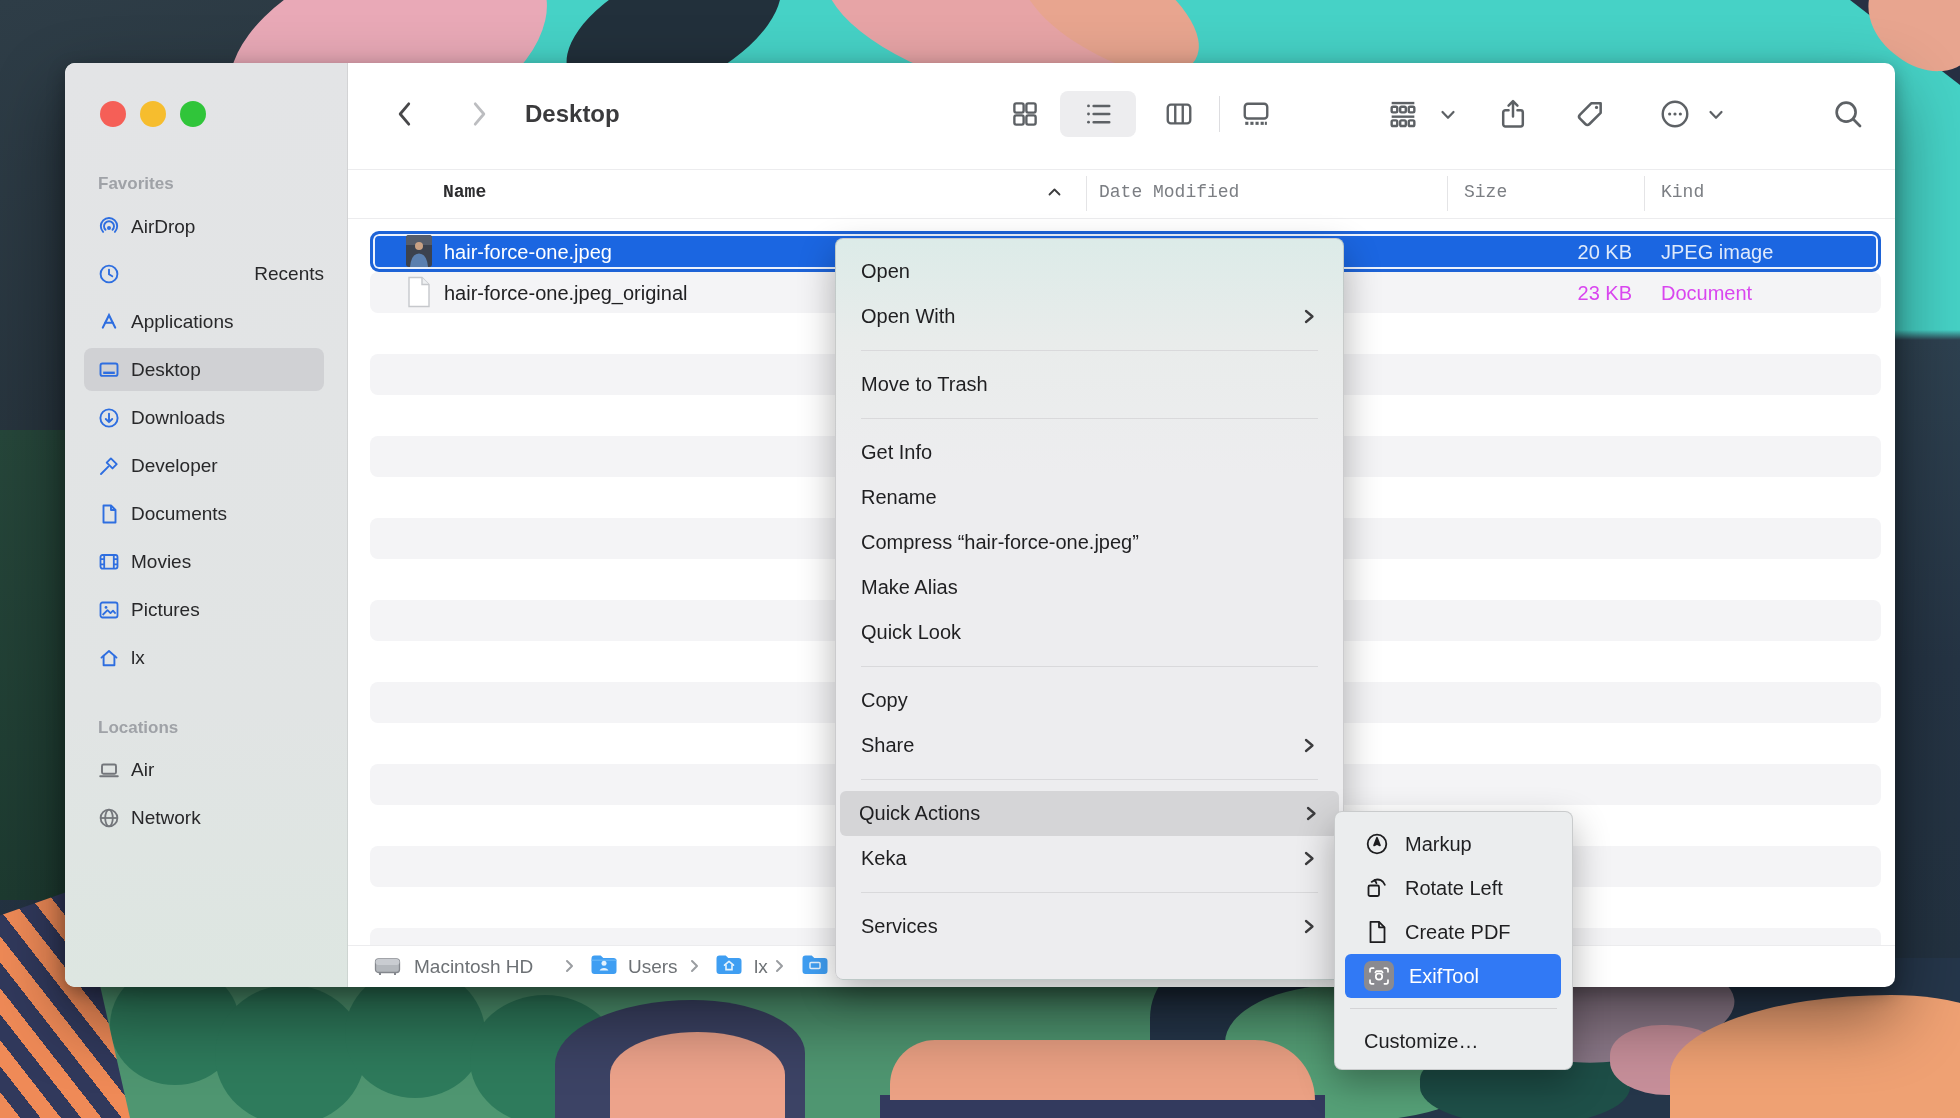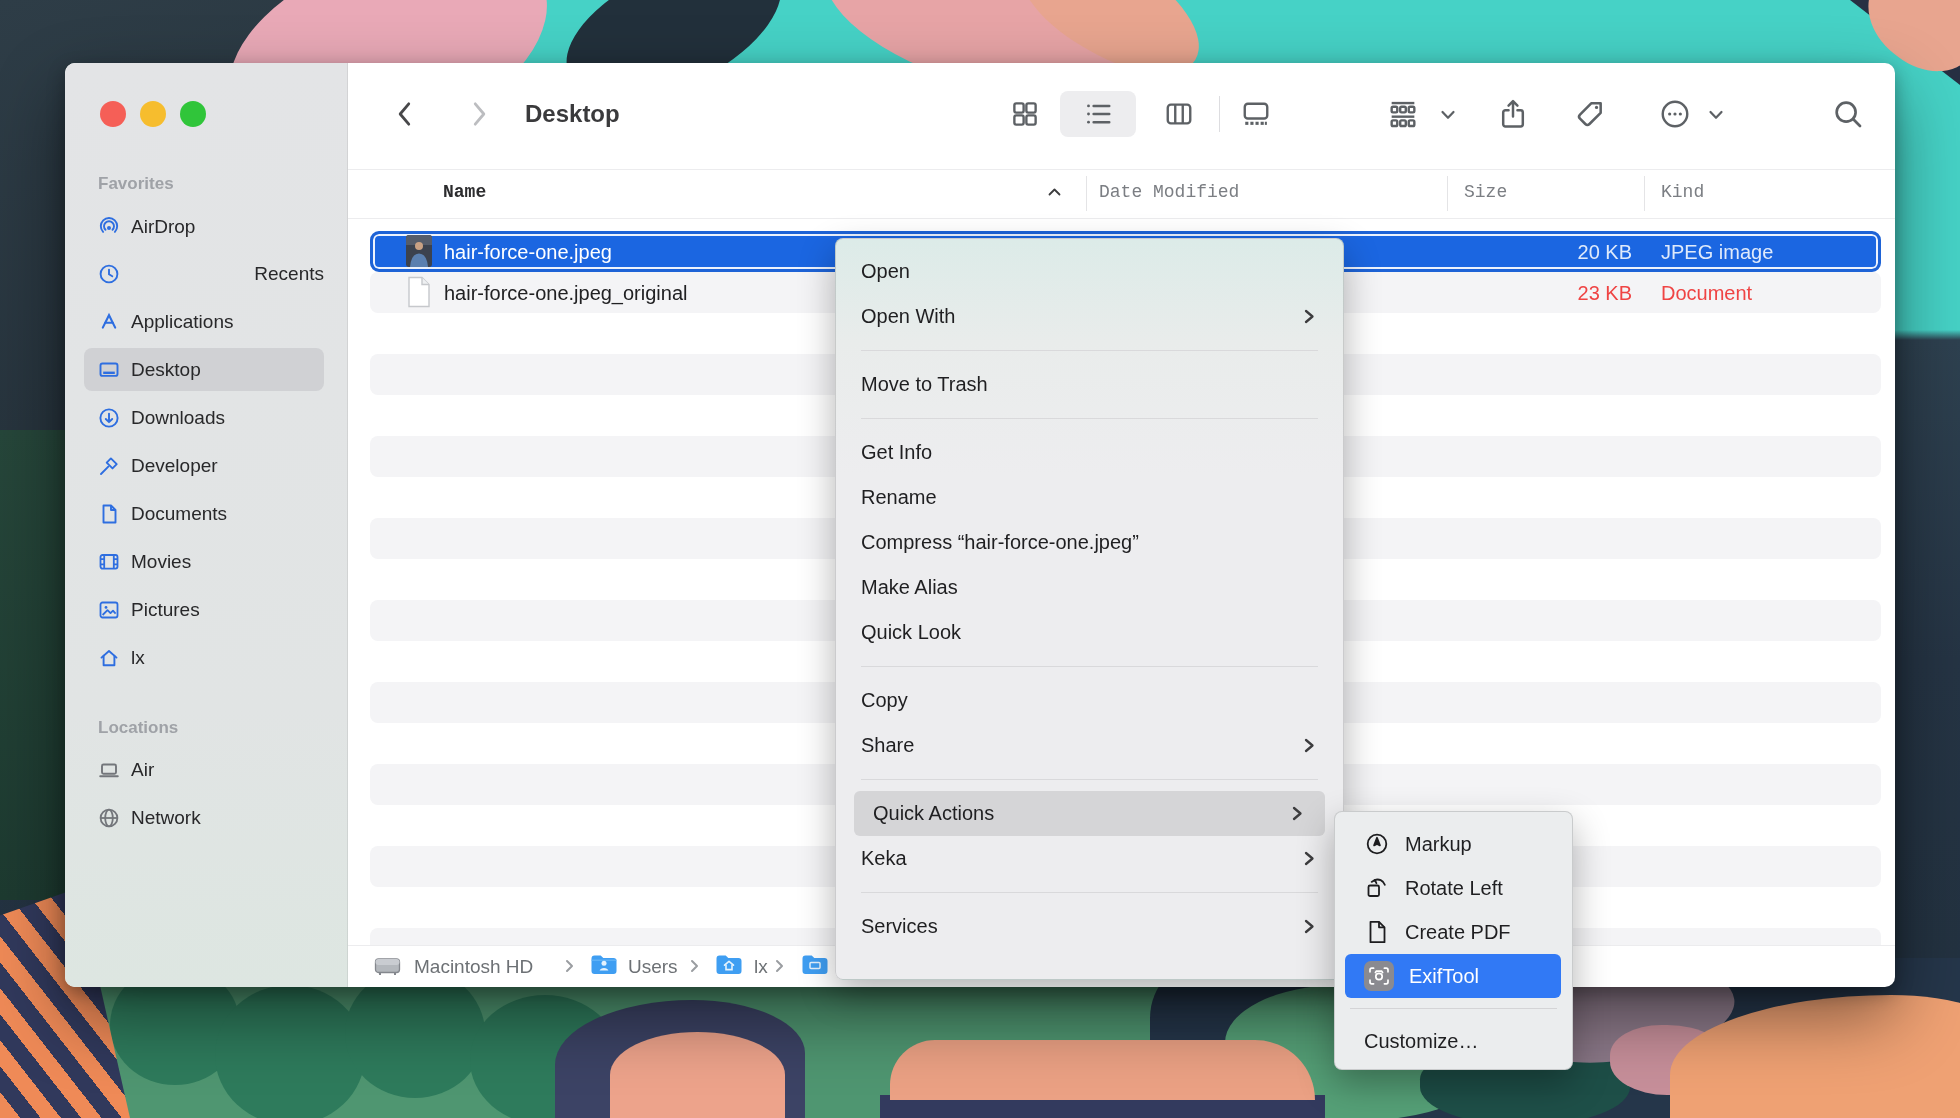--- a/index.html
+++ b/index.html
@@ -42,32 +42,32 @@
   .coltext{font-size:18px;color:#7b7e83;font-family:Liberation Mono, monospace;}
   .coltext.first{color:#2c2c2e;font-weight:600;}
   .cdiv{width:1px;background:#e4e4e6;}
   .stripe{left:370px;width:1511px;background:#f4f4f6;border-radius:8px;height:41px;}
   .rowsel{left:370px;top:231px;width:1511px;height:41px;border-radius:9px;background:#1b66e1;
           border:3px solid #1e63d6;box-sizing:border-box;box-shadow:inset 0 0 0 2px rgba(255,255,255,.92);}
   .fname{font-size:20px;}
   .white{color:#ffffff;}
   .lightblue{color:#dfeafb;}
   .dark{color:#212123;}
-  .gray2{color:#ef4444;}
+  .gray2{color:#d946ef;}
   .sizecell{width:132px;text-align:right;font-size:20px;}
   
   .pathtext{font-size:19px;color:#6d7175;}
   .pchev{color:#9a9da1;}
   
   .menu{left:835px;top:238px;width:509px;height:742px;border-radius:8px;box-sizing:border-box;
         background:linear-gradient(180deg,#dcebe8 0%,#e9eceb 14%,#ededef 32%,#ededef 100%);
         border:1px solid rgba(0,0,0,.14);box-shadow:0 14px 36px rgba(0,0,0,.3);padding:10px 0;}
   .mi{height:45px;display:flex;align-items:center;padding:0 28px 0 25px;font-size:20px;color:#1f1f21;}
   .mi .chev{margin-left:auto;color:#3c3c3e;}
-  .mi.hl{background:#d5d5d7;border-radius:6px;margin:0 18px;padding:0 22px 0 19px;}
+  .mi.hl{background:#d5d5d7;border-radius:6px;margin:0 4px;padding:0 22px 0 19px;}
   .msep{height:1px;background:#d9d9db;margin:11px 25px;}
   .submenu{left:1334px;top:811px;width:239px;height:259px;border-radius:8px;box-sizing:border-box;
            background:#ebedee;border:1px solid rgba(0,0,0,.14);box-shadow:0 14px 36px rgba(0,0,0,.3);
            padding:10px 0 8px;}
   .smi{height:44px;display:flex;align-items:center;gap:15px;padding:0 10px 0 29px;font-size:20px;color:#1f1f21;}
   .smi.sel{background:#3179f5;border-radius:6px;margin:0 11px 0 10px;padding:0 10px 0 19px;color:#fff;}
   .smicon{color:#1d1d1f;flex:0 0 auto;}
   .ssep{height:1px;background:#d4d4d6;margin:10px 15px;}
   .thumb{width:26px;height:32px;border-radius:3px;overflow:hidden;}
 </style>

